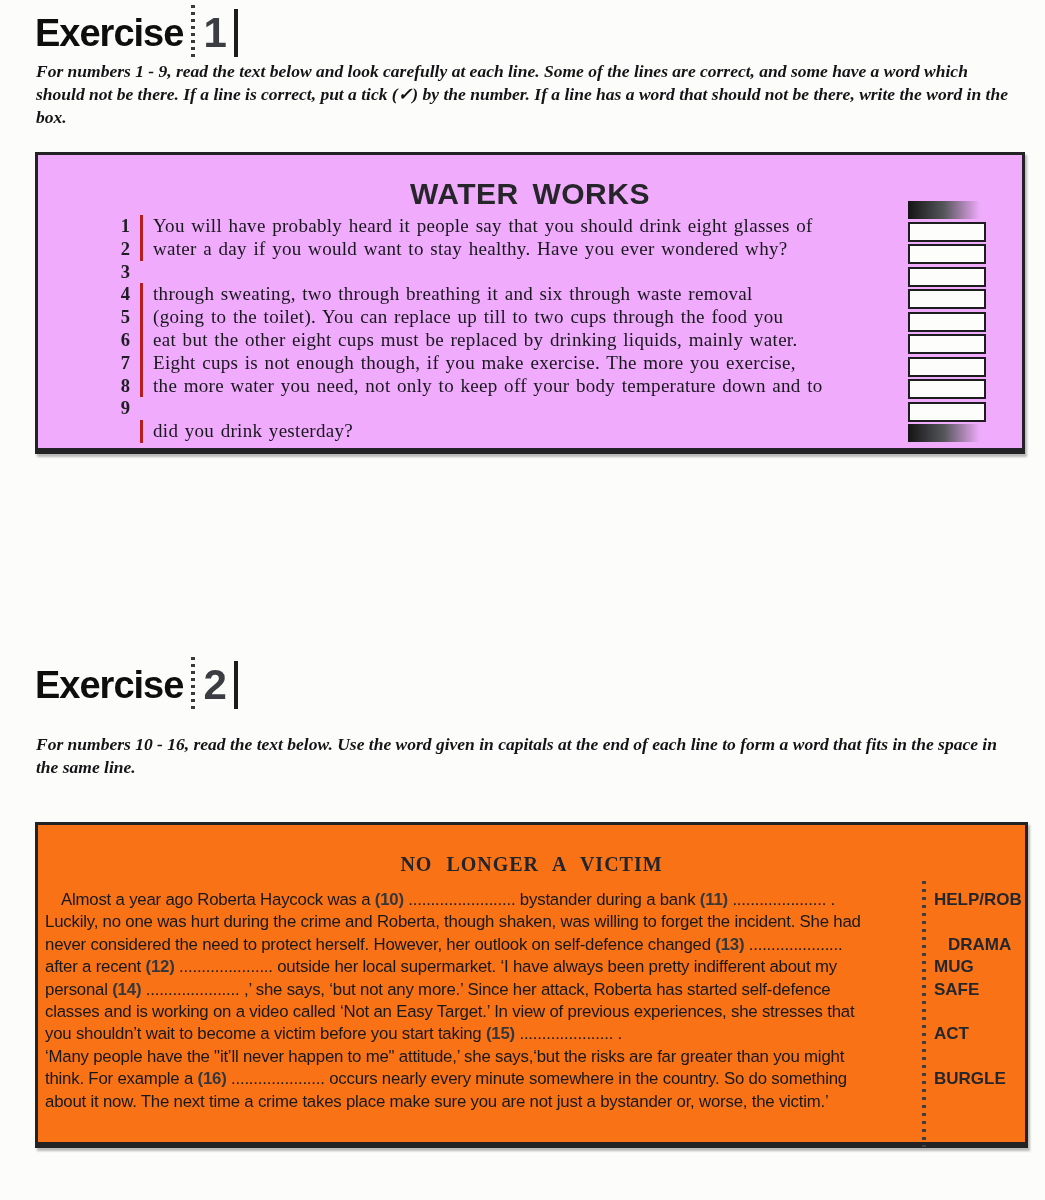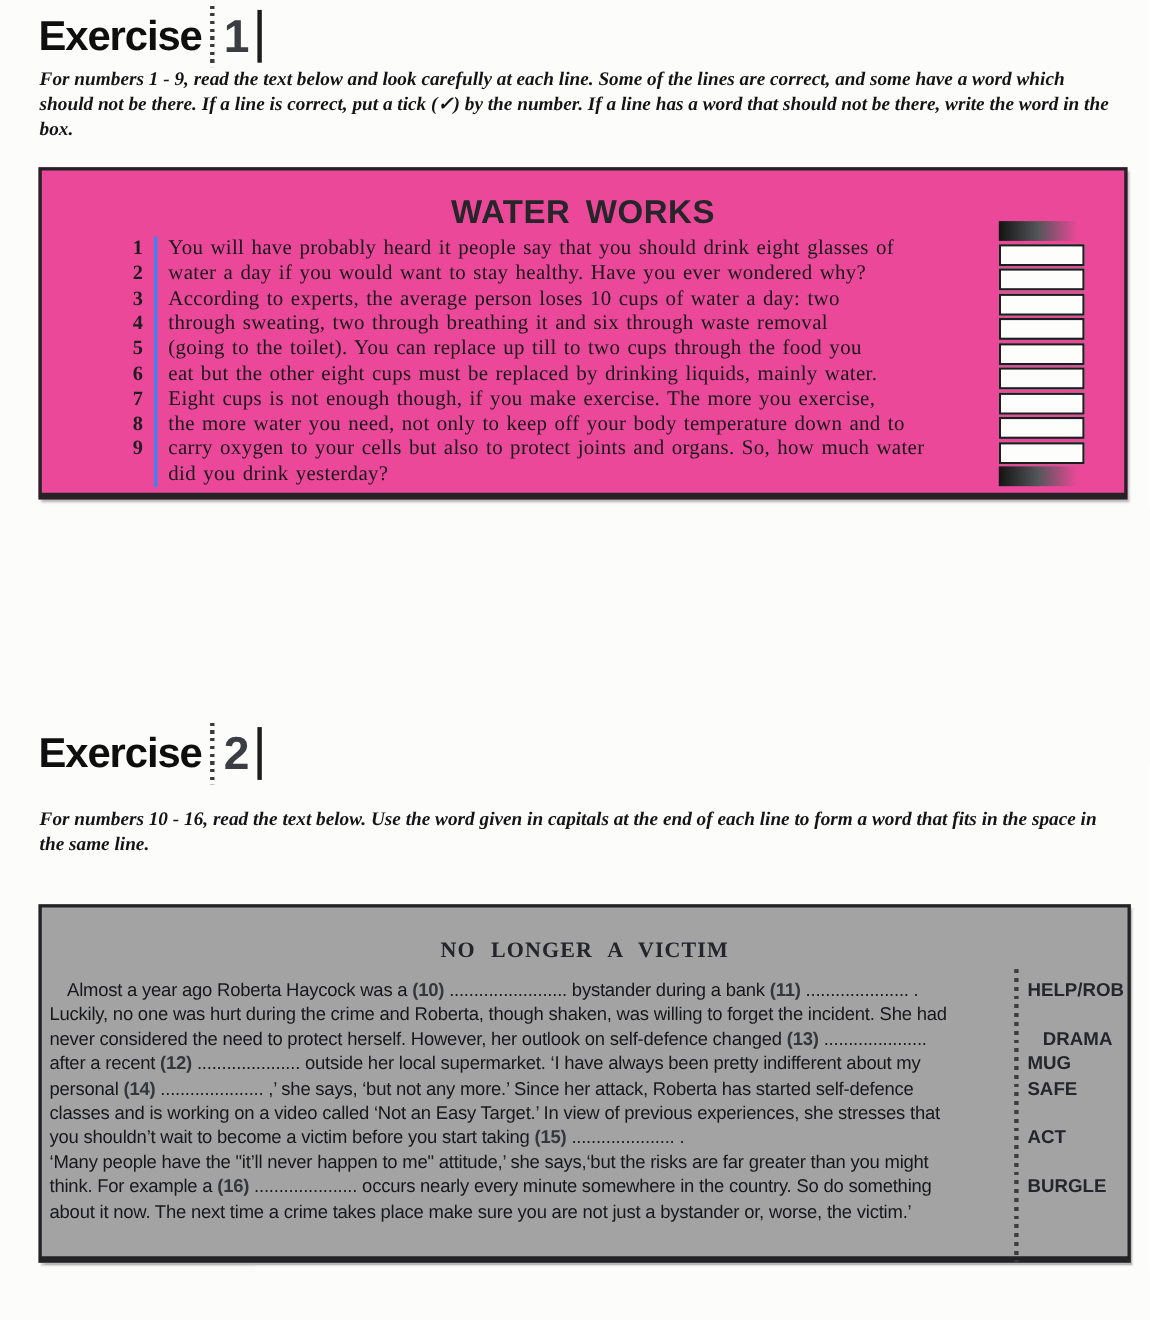--- a/index.html
+++ b/index.html
@@ -49,39 +49,39 @@
 
   
   .gray-box {
     position:absolute;
     border:3px solid #232326;
     border-bottom-width:6px;
     box-shadow:2px 3px 2px rgba(60,60,60,0.35);
   }
   #box1 {
     left:35px; top:152px; width:990px; height:302px;
-    background:#ec4899;
+    background:#f0abfc;
   }
   .ww-title {
     position:absolute; left:0; right:0; top:22px;
     text-align:center;
     font-family:"Liberation Sans", sans-serif;
     font-weight:bold; font-size:30px; letter-spacing:0.5px; word-spacing:5px;
     color:#26262a;
   }
   #ww-lines {
     position:absolute; left:60px; top:60px; width:810px;
   }
   .ww-row { display:flex; }
   .ww-num {
     width:42px; text-align:right; padding-right:10px;
     font-weight:bold; font-size:18.5px; line-height:22.8px; color:#1d1d22;
   }
   .ww-text {
-    border-left:3px solid #3b82f6;
+    border-left:3px solid #b91c1c;
     padding-left:10px;
     font-size:19px; line-height:22.8px;
     letter-spacing:0.3px; word-spacing:1.5px;
     color:#17171c;
     white-space:nowrap;
   }
   #ww-answers {
     position:absolute; right:34px; top:46px; width:80px;
   }
   .cap-grad {
@@ -93,21 +93,21 @@
   }
   .ans-box {
     width:78px; height:20px; margin:2.5px 0;
     background:#fdfdfb;
     border:2px solid #1d1d20;
   }
 
   
   #box2 {
     left:35px; top:822px; width:993px; height:326px;
-    background:#a3a3a3;
+    background:#f97316;
   }
   .vx-title {
     position:absolute; left:0; right:0; top:28px;
     text-align:center;
     font-weight:bold; font-size:20px; letter-spacing:1px; word-spacing:8px;
     color:#23252a;
   }
   #vx-lines {
     position:absolute; left:7px; top:64px; width:878px;
     font-family:"Liberation Sans", sans-serif;
@@ -149,21 +149,20 @@
         <div class="ww-row">
           <div class="ww-num">1</div>
           <div class="ww-text">You will have probably heard it people say that you should drink eight glasses of</div>
         </div>
         <div class="ww-row">
           <div class="ww-num">2</div>
           <div class="ww-text">water a day if you would want to stay healthy. Have you ever wondered why?</div>
         </div>
         <div class="ww-row">
           <div class="ww-num">3</div>
-          <div class="ww-text">According to experts, the average person loses 10 cups of water a day: two</div>
         </div>
         <div class="ww-row">
           <div class="ww-num">4</div>
           <div class="ww-text">through sweating, two through breathing it and six through waste removal</div>
         </div>
         <div class="ww-row">
           <div class="ww-num">5</div>
           <div class="ww-text">(going to the toilet). You can replace up till to two cups through the food you</div>
         </div>
         <div class="ww-row">
@@ -173,21 +172,20 @@
         <div class="ww-row">
           <div class="ww-num">7</div>
           <div class="ww-text">Eight cups is not enough though, if you make exercise. The more you exercise,</div>
         </div>
         <div class="ww-row">
           <div class="ww-num">8</div>
           <div class="ww-text">the more water you need, not only to keep off your body temperature down and to</div>
         </div>
         <div class="ww-row">
           <div class="ww-num">9</div>
-          <div class="ww-text">carry oxygen to your cells but also to protect joints and organs. So, how much water</div>
         </div>
         <div class="ww-row">
           <div class="ww-num"></div>
           <div class="ww-text">did you drink yesterday?</div>
         </div>
       </div>
     <div id="ww-answers">
       <div class="cap-grad top"></div>
       <div id="ww-boxes">
           <div class="ans-box"></div>

